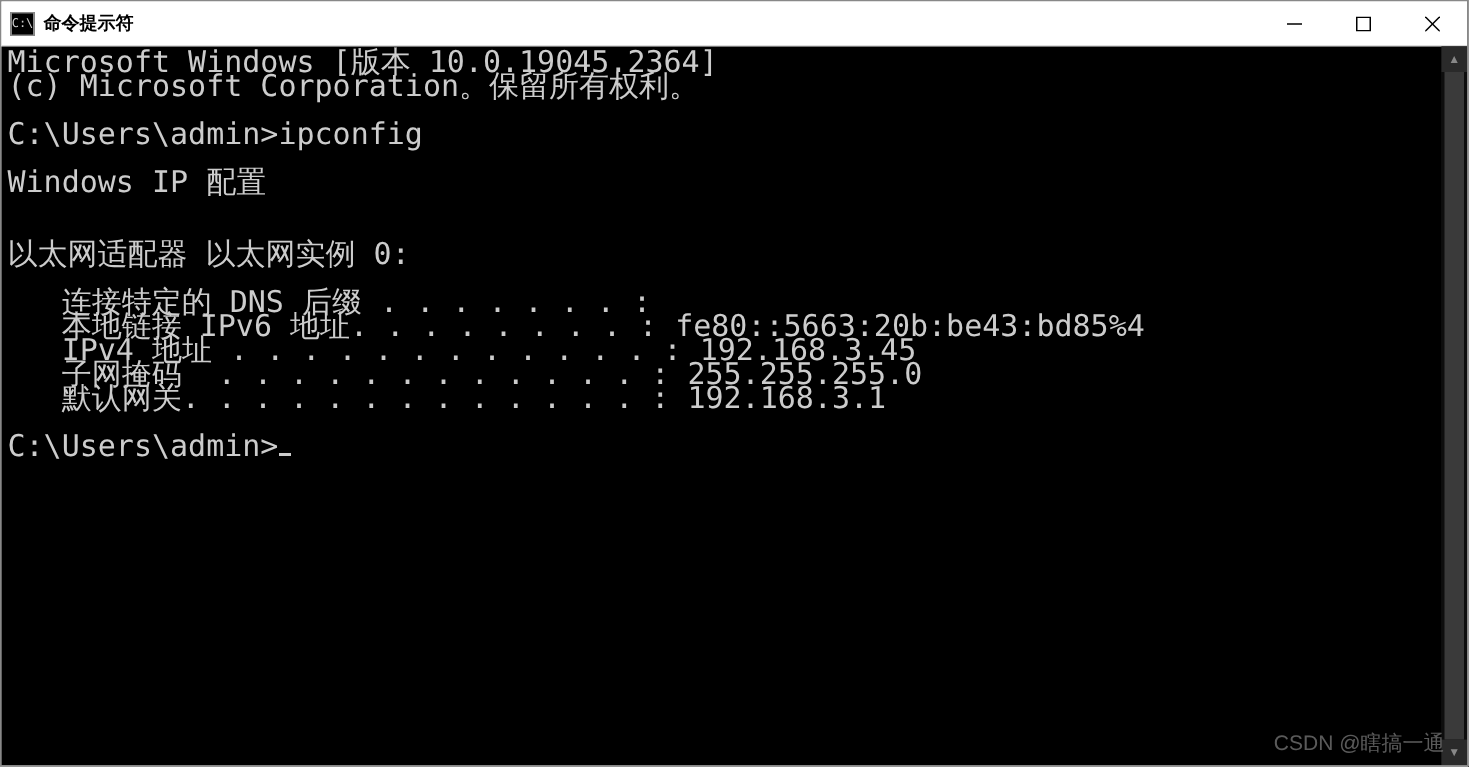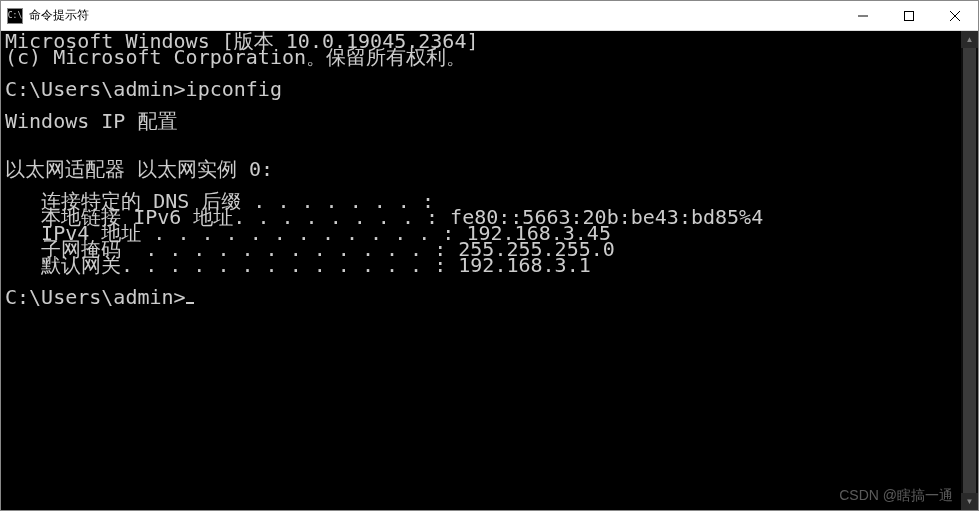--- a/index.html
+++ b/index.html
@@ -41,20 +41,21 @@
       align-items: center;
       justify-content: center;
       font-size: 8px;
       color: #ccc;
       font-family: monospace;
     }
     .title-text {
       font-size: 12px;
       color: #000;
       flex: 1;
+      font-weight: bold;
     }
     .window-controls {
       display: flex;
       height: 100%;
     }
     .win-btn {
       width: 46px;
       height: 100%;
       display: flex;
       align-items: center;
@@ -114,21 +115,21 @@
       display: inline-block;
       width: 8px;
       height: 2px;
       background: #cccccc;
       vertical-align: bottom;
       margin-bottom: 1px;
     }
     .watermark {
       position: absolute;
       bottom: 6px;
-      right: 26px;
+      right: 16px;
       color: rgba(200,200,200,0.45);
       font-size: 14px;
       font-family: "Microsoft YaHei", sans-serif;
       pointer-events: none;
     }
   </style>
 </head>
 <body>
 
 <div class="window">

